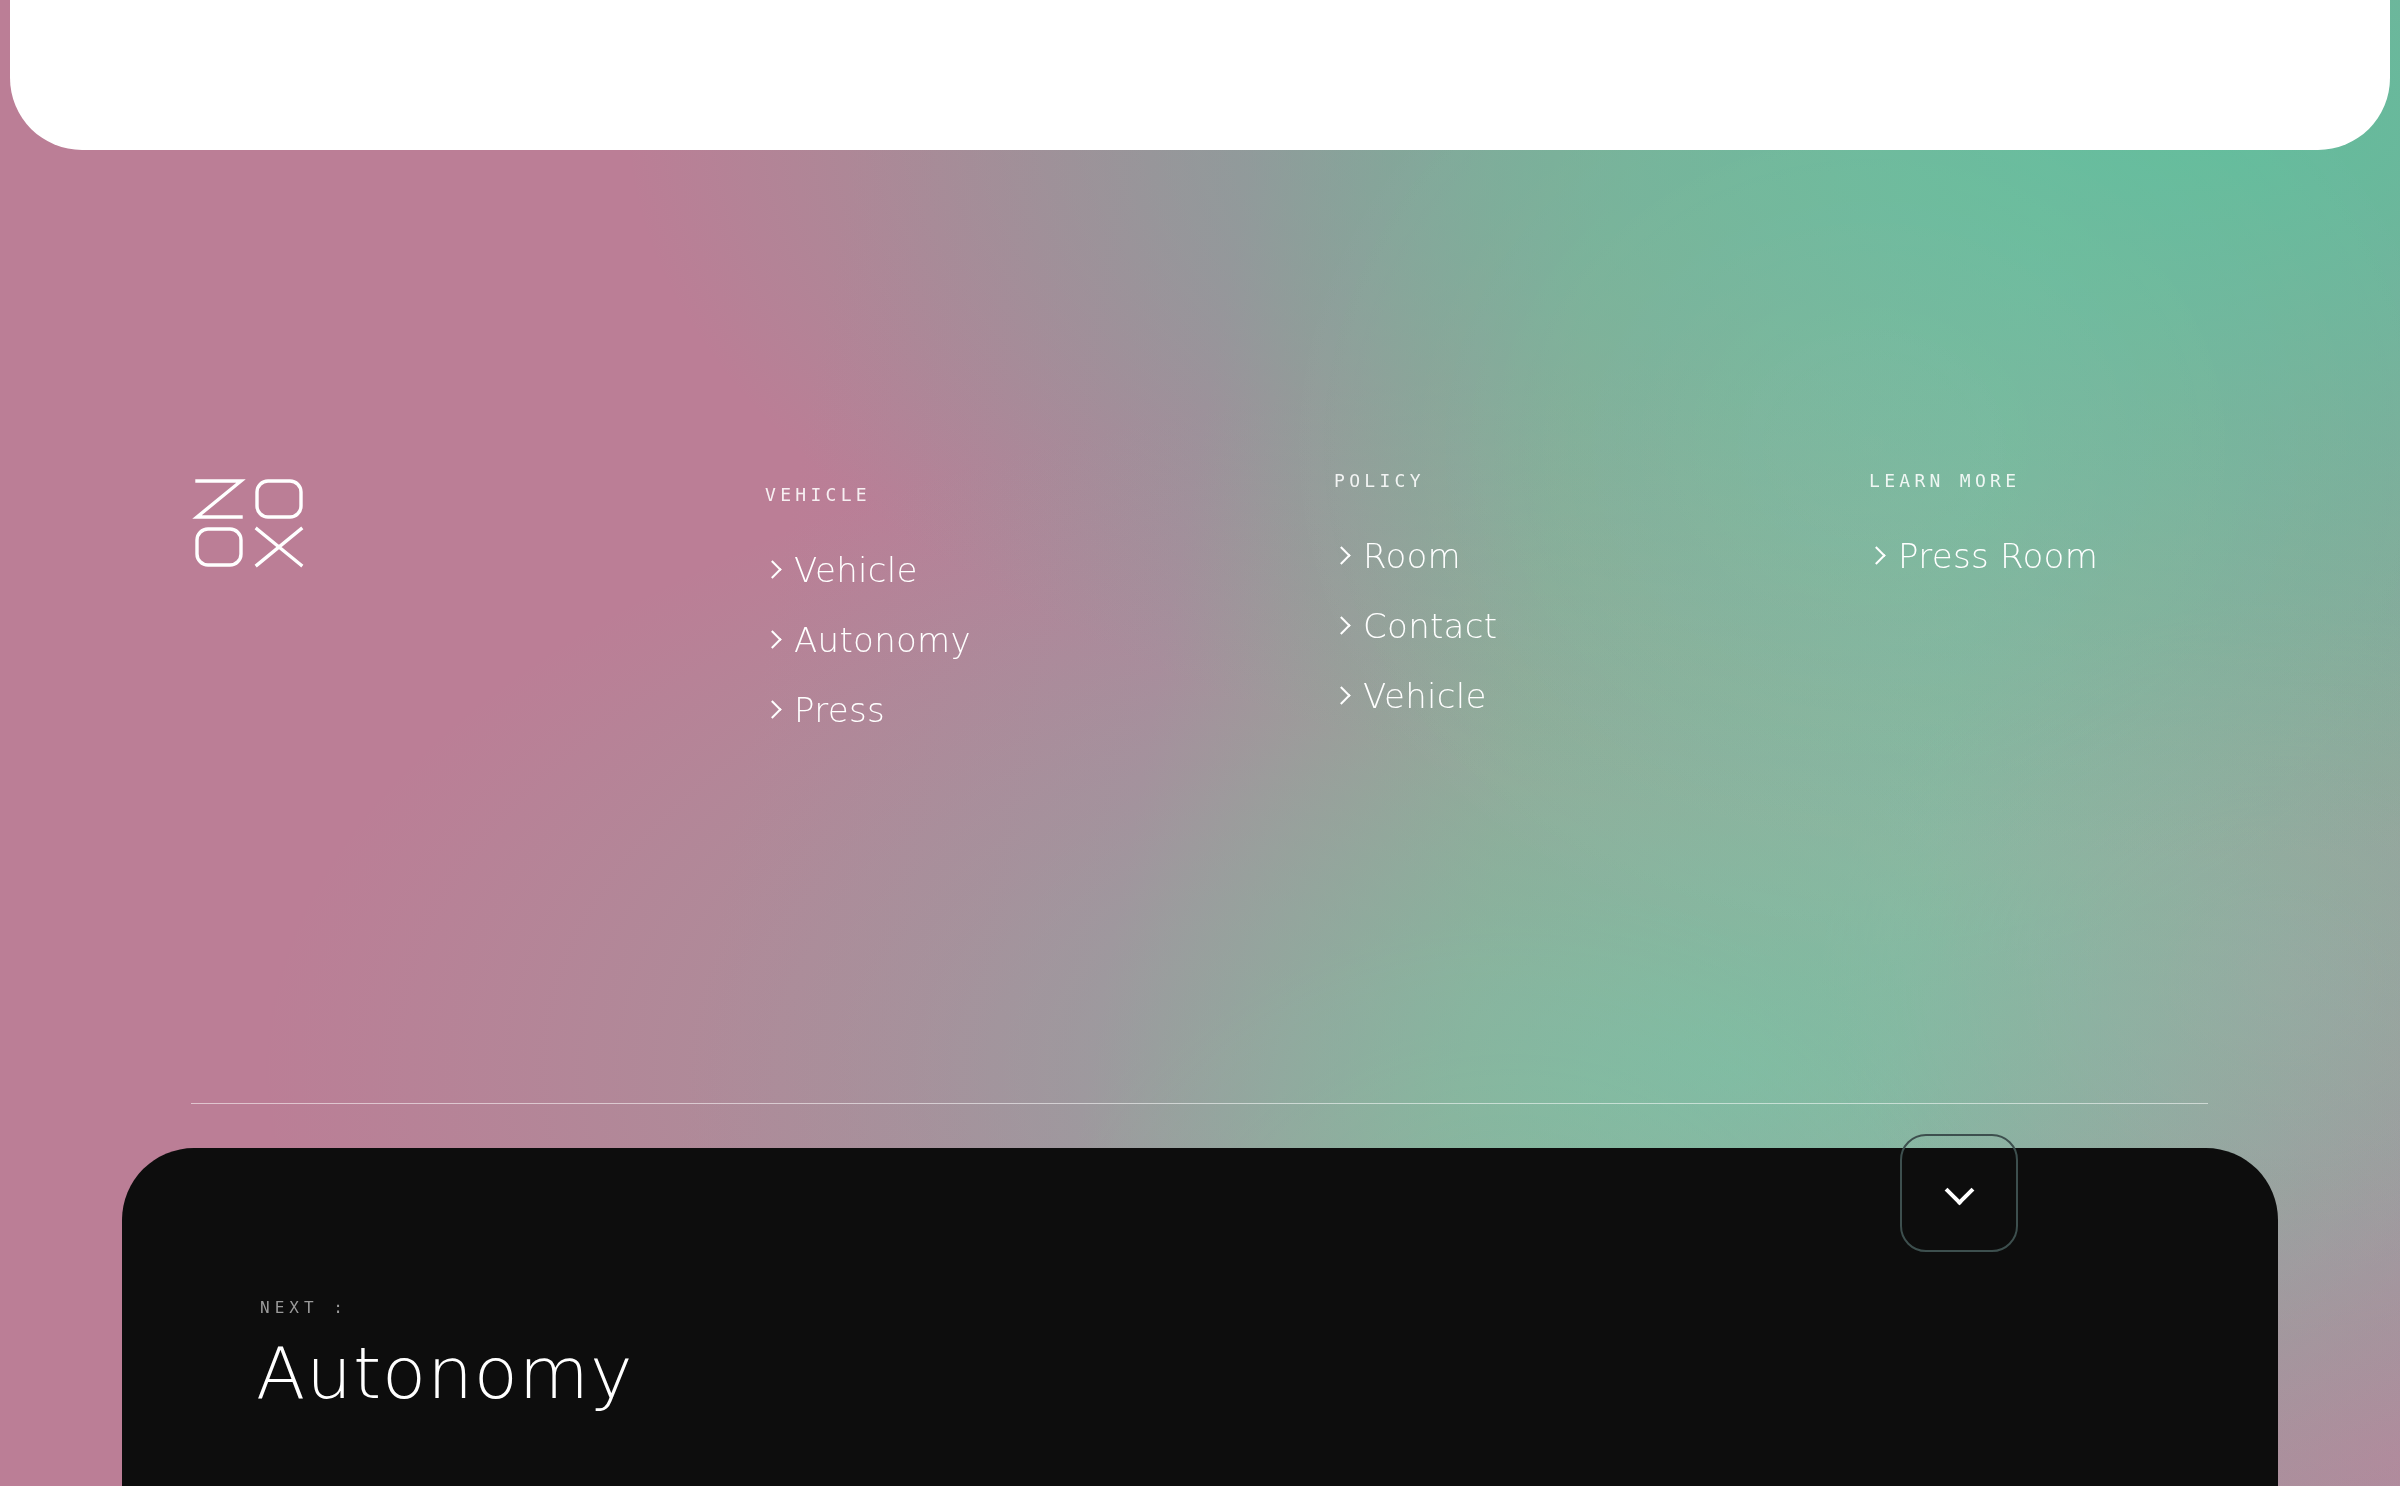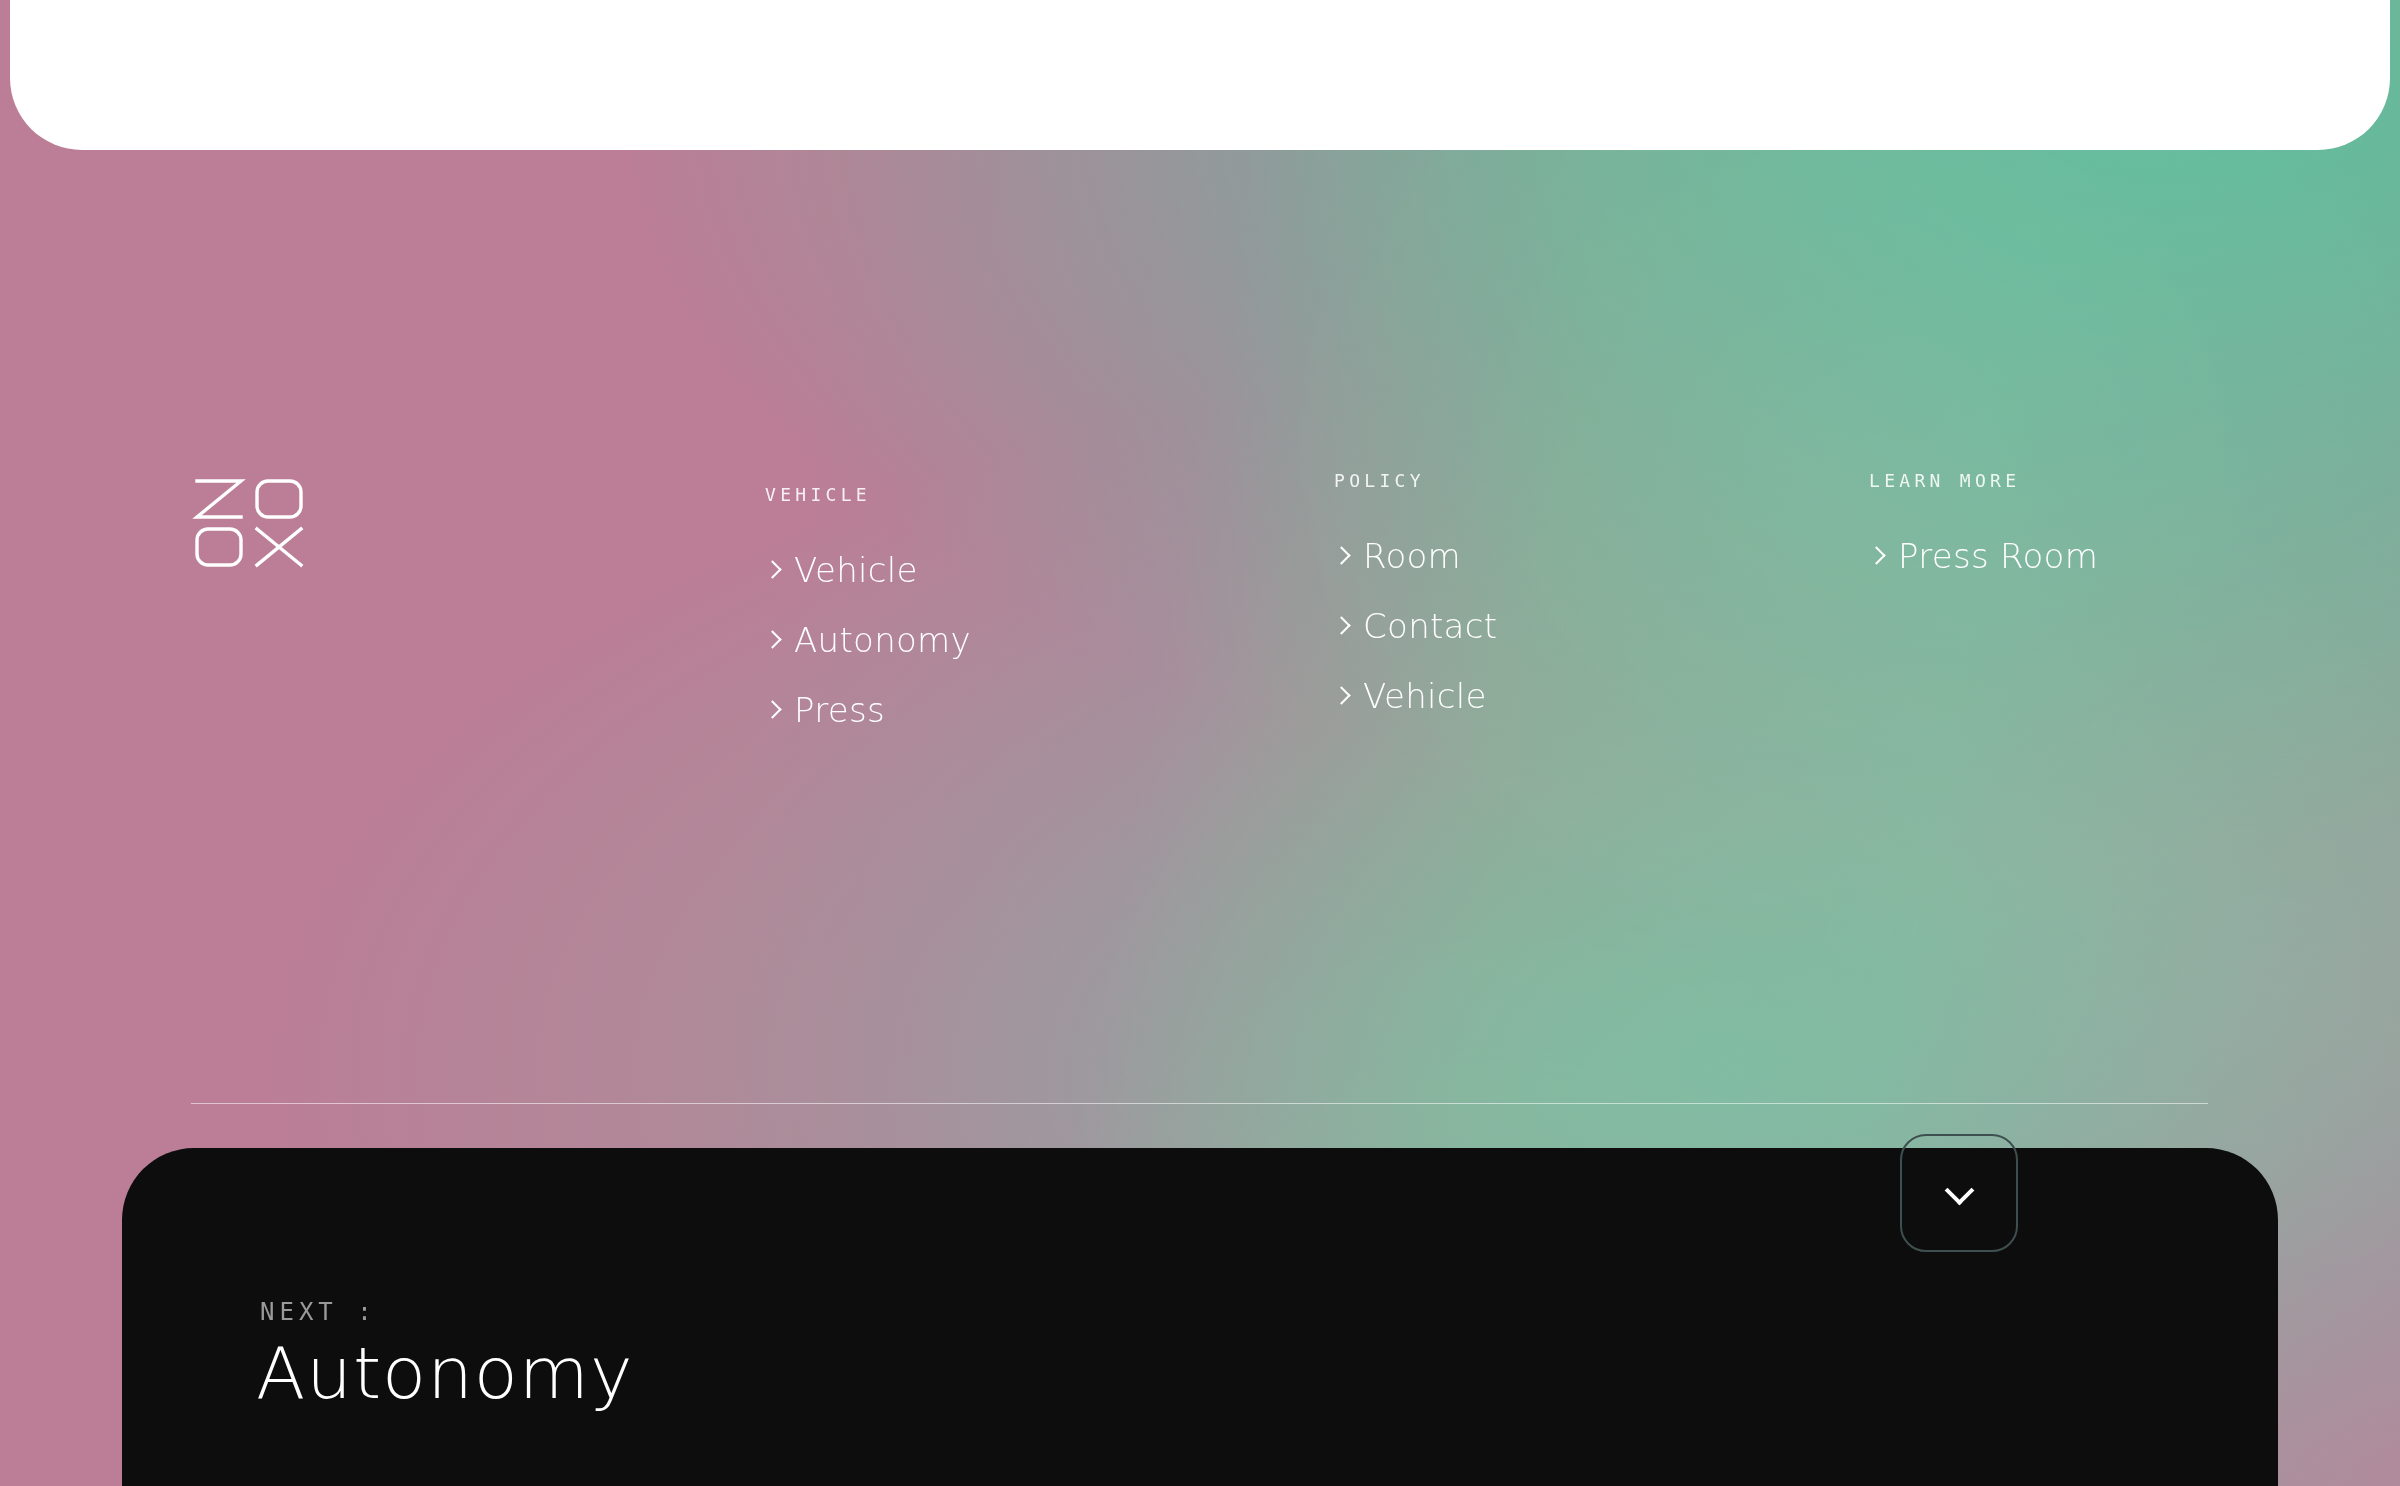--- a/index.html
+++ b/index.html
@@ -100,21 +100,21 @@
   
   #next-panel{
     position:absolute; left:122px; top:1148px; width:2156px; height:338px;
     background:#0d0d0d;
     border-top-left-radius:72px; border-top-right-radius:72px;
     overflow:hidden;
   }
   #next-eyebrow{
     position:absolute; left:138px; top:150px;
     font-family:"DejaVu Sans Mono", monospace;
-    font-size:24px; letter-spacing:5px; color:#9a9a9a; white-space:nowrap;
+    font-size:16px; letter-spacing:5px; color:#9a9a9a; white-space:nowrap;
   }
   #next-title{
     position:absolute; left:134px; top:183px;
     font-size:72px; font-weight:200; color:#ffffff;
     letter-spacing:1px; white-space:nowrap;
     font-family:"DejaVu Sans", sans-serif;
   }
   #scroll-btn{
     position:absolute; left:1900px; top:1134px;
     width:118px; height:118px;

